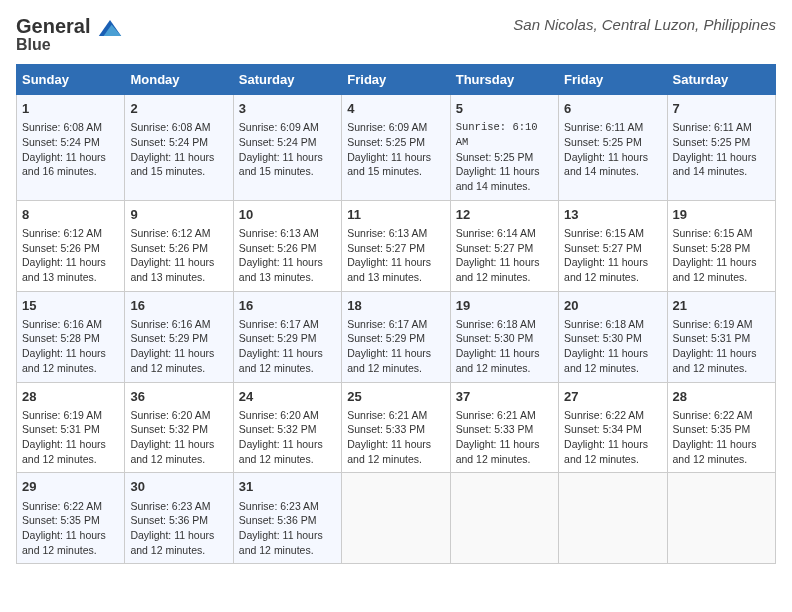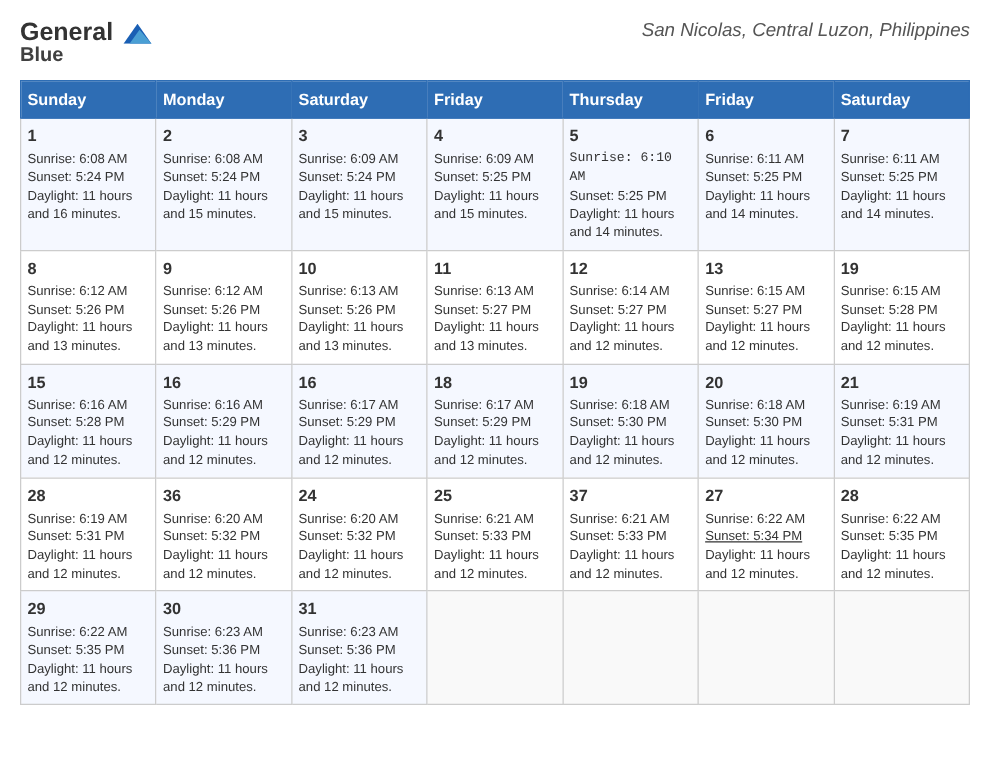--- a/index.html
+++ b/index.html
@@ -313,21 +313,21 @@
         <td>
           <span class="day-num">37</span>
           <span style="display: block;">Sunrise: 6:21 AM</span>
           <span style="display: block;">Sunset: 5:33 PM</span>
           <span style="display: block;">Daylight: 11 hours</span>
           <span style="display: block;">and 12 minutes.</span>
         </td>
         <td>
           <span class="day-num">27</span>
           <span style="display: block;">Sunrise: 6:22 AM</span>
-          <span style="display: block; text-decoration: underline;">Sunset: 5:34 PM</span>
+          <span style="display: block;">Sunset: 5:34 PM</span>
           <span style="display: block;">Daylight: 11 hours</span>
           <span style="display: block;">and 12 minutes.</span>
         </td>
         <td>
           <span class="day-num">28</span>
           <span style="display: block;">Sunrise: 6:22 AM</span>
           <span style="display: block;">Sunset: 5:35 PM</span>
           <span style="display: block;">Daylight: 11 hours</span>
           <span style="display: block;">and 12 minutes.</span>
         </td>

